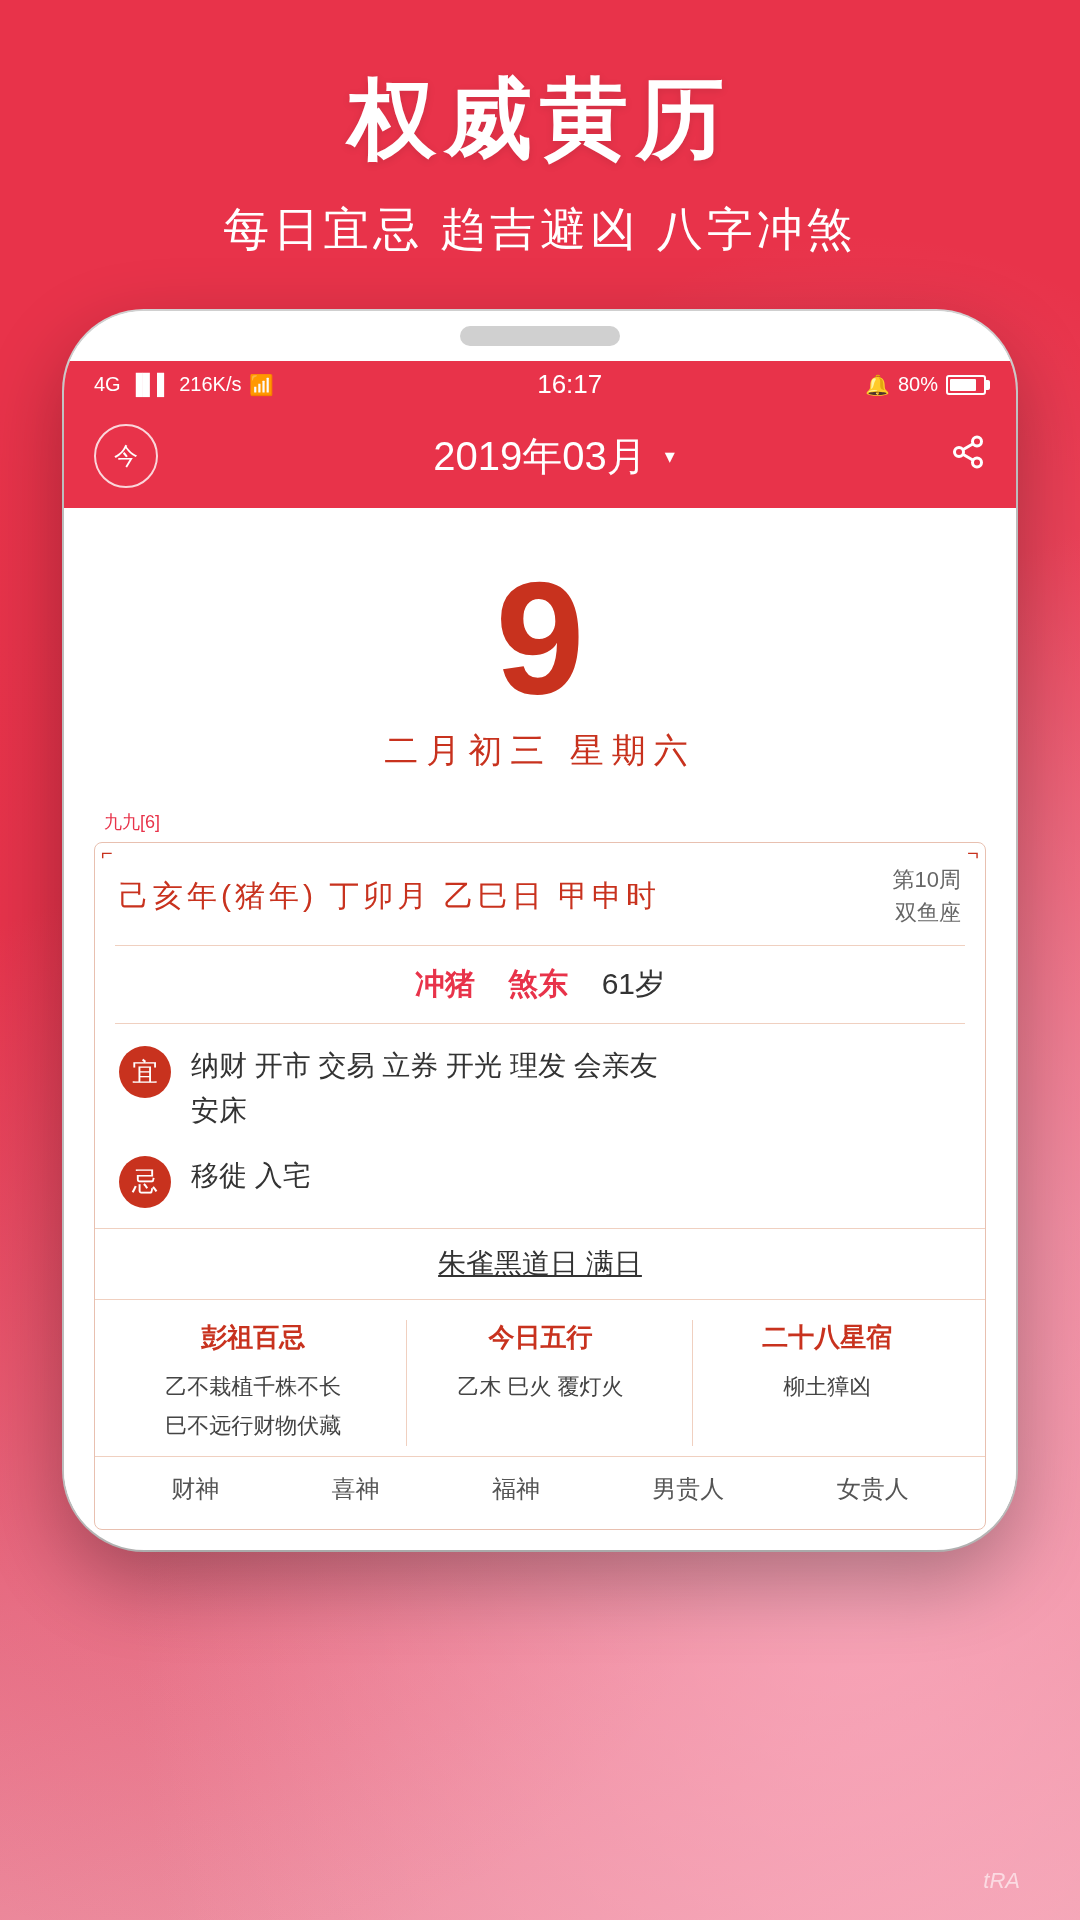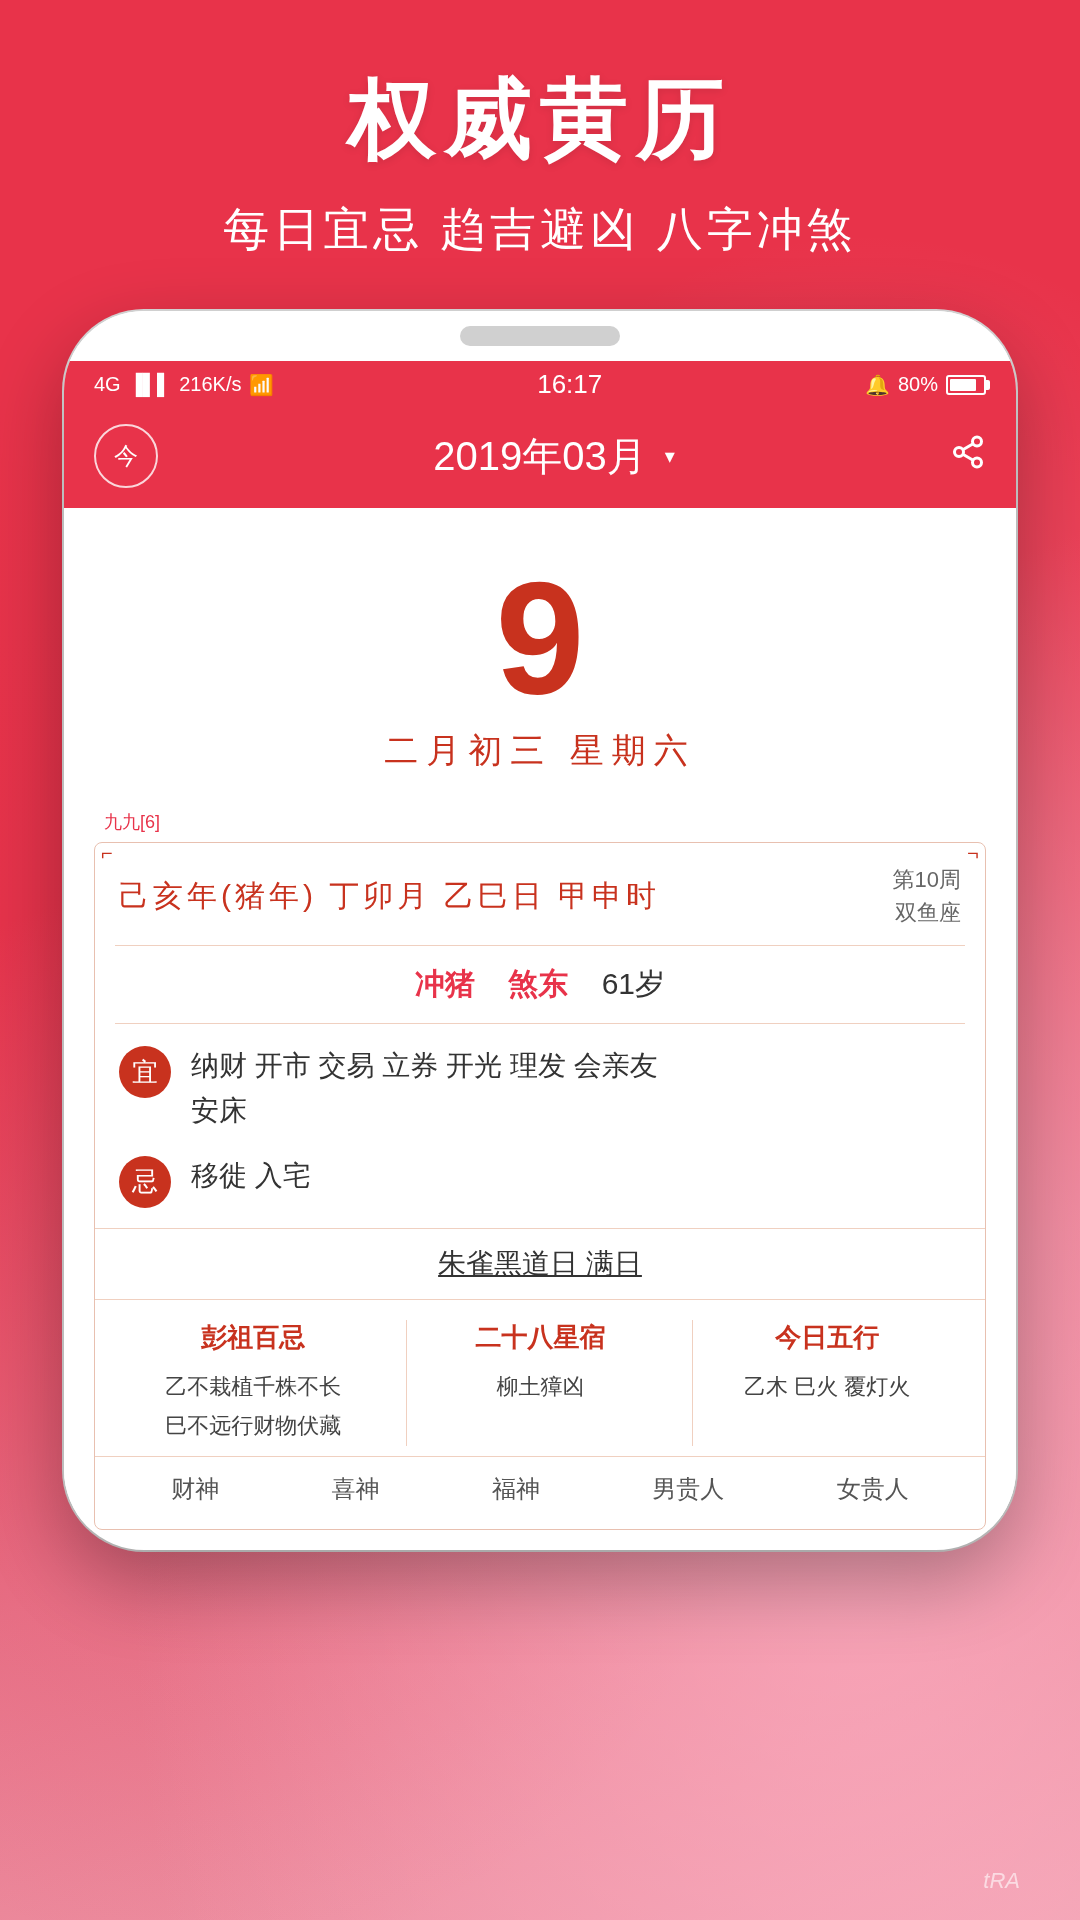--- a/index.html
+++ b/index.html
@@ -445,29 +445,29 @@
         <div class="blackday-row">朱雀黑道日   满日</div>
 
         <div class="three-cols">
           <div class="col-item">
             <div class="col-header">彭祖百忌</div>
             <div class="col-content">
               乙不栽植千株不长<br>巳不远行财物伏藏
             </div>
           </div>
           <div class="col-item col-divider">
+            <div class="col-header">今日五行</div>
+            <div class="col-content">
+              乙木 巳火 覆灯火
+            </div>
+          </div>
+          <div class="col-item col-divider">
             <div class="col-header">二十八星宿</div>
             <div class="col-content">
               柳土獐凶
-            </div>
-          </div>
-          <div class="col-item col-divider">
-            <div class="col-header">今日五行</div>
-            <div class="col-content">
-              乙木 巳火 覆灯火
             </div>
           </div>
         </div>
 
         <div class="bottom-labels">
           <span class="bottom-label">财神</span>
           <span class="bottom-label">喜神</span>
           <span class="bottom-label">福神</span>
           <span class="bottom-label">男贵人</span>
           <span class="bottom-label">女贵人</span>

